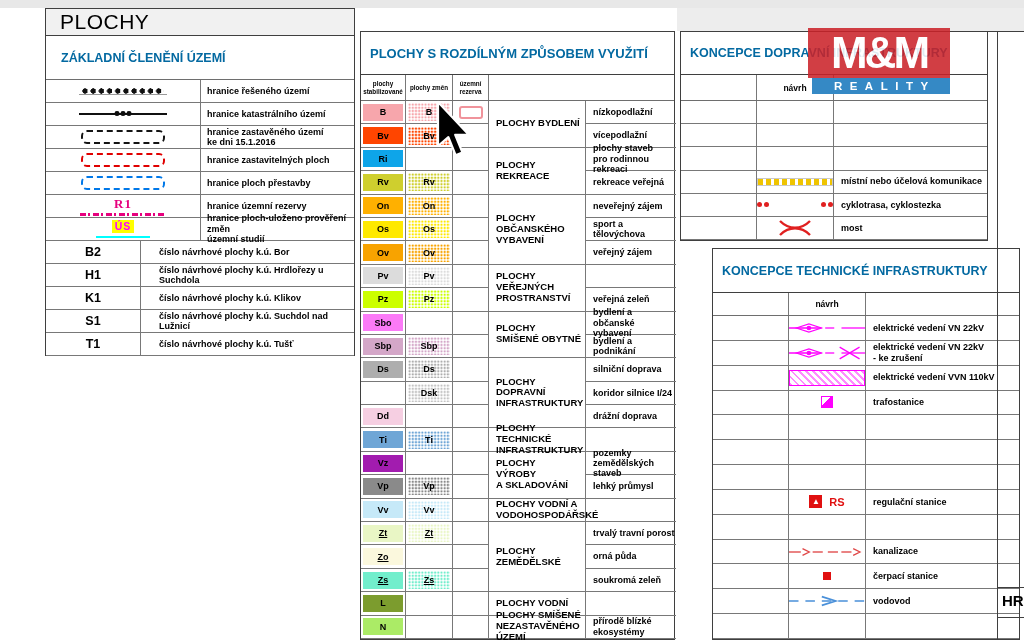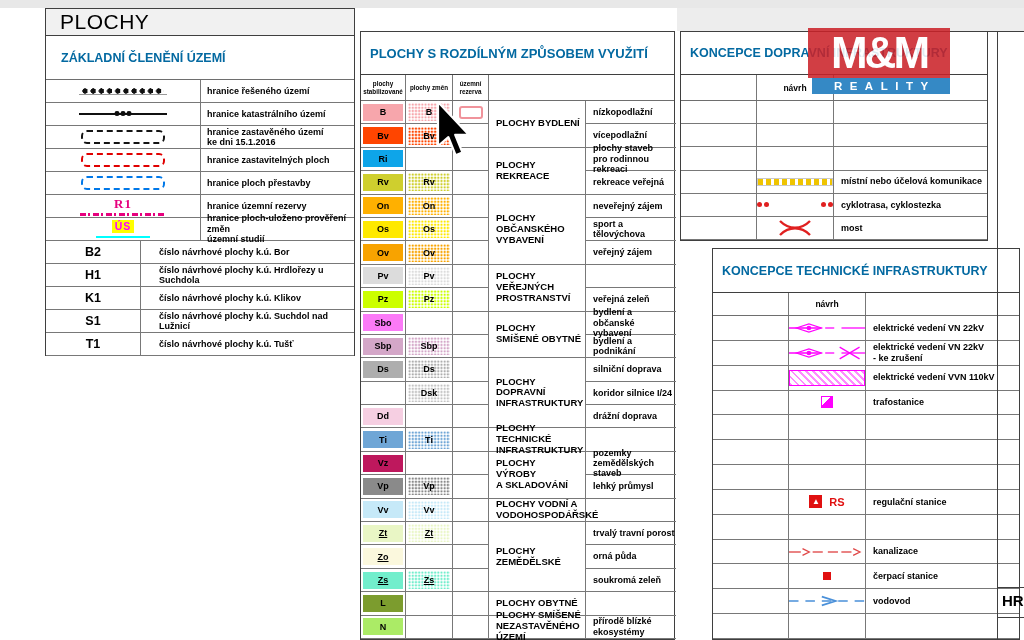--- a/index.html
+++ b/index.html
@@ -207,21 +207,21 @@
             <span class="chip" style="background:#aeaeae">Ds</span>
           </div>
           <div class="mid-cell" style="top: 280.696px; height: 23.3913px;"></div>
           <div class="mid-cell" style="top: 304.087px; height: 23.3913px;">
             <span class="chip" style="background:#f6cfe2">Dd</span>
           </div>
           <div class="mid-cell" style="top: 327.478px; height: 23.3913px;">
             <span class="chip" style="background:#6fa6d6">Ti</span>
           </div>
           <div class="mid-cell" style="top: 350.87px; height: 23.3913px;">
-            <span class="chip" style="background:#be185d">Vz</span>
+            <span class="chip" style="background:#a21caf">Vz</span>
           </div>
           <div class="mid-cell" style="top: 374.261px; height: 23.3913px;">
             <span class="chip" style="background:#8a8a8a">Vp</span>
           </div>
           <div class="mid-cell" style="top: 397.652px; height: 23.3913px;">
             <span class="chip" style="background:#c6e9f8">Vv</span>
           </div>
           <div class="mid-cell" style="top: 421.043px; height: 23.3913px;">
             <span class="chip" style="text-decoration:underline;background:#e9f6c5">Zt</span>
           </div>
@@ -359,21 +359,21 @@
           </div>
           <div class="mid-cell txt" style="top: 397.652px; height: 23.3913px;">
             <span class="lbl" style="font-size: 9.5px;">PLOCHY VODNÍ A
 VODOHOSPODÁŘSKÉ</span>
           </div>
           <div class="mid-cell txt" style="top: 421.043px; height: 70.1739px;">
             <span class="lbl" style="font-size: 9.5px;">PLOCHY
 ZEMĚDĚLSKÉ</span>
           </div>
           <div class="mid-cell txt" style="top: 491.217px; height: 23.3913px;">
-            <span class="lbl" style="font-size: 9.5px;">PLOCHY OBYTNÉ</span>
+            <span class="lbl" style="font-size: 9.5px;">PLOCHY VODNÍ</span>
           </div>
           <div class="mid-cell txt" style="top: 514.609px; height: 23.3913px;">
             <span class="lbl" style="font-size: 9.5px;">PLOCHY SMÍŠENÉ
 NEZASTAVĚNÉHO ÚZEMÍ</span>
           </div>
         </div>
         <div class="mid-col" style="left: 225px; width: 90px; border-right: none;">
           <div class="mid-cell txt" style="top: 0px; height: 23.3913px;">
             <span class="lbl">nízkopodlažní</span>
           </div>

